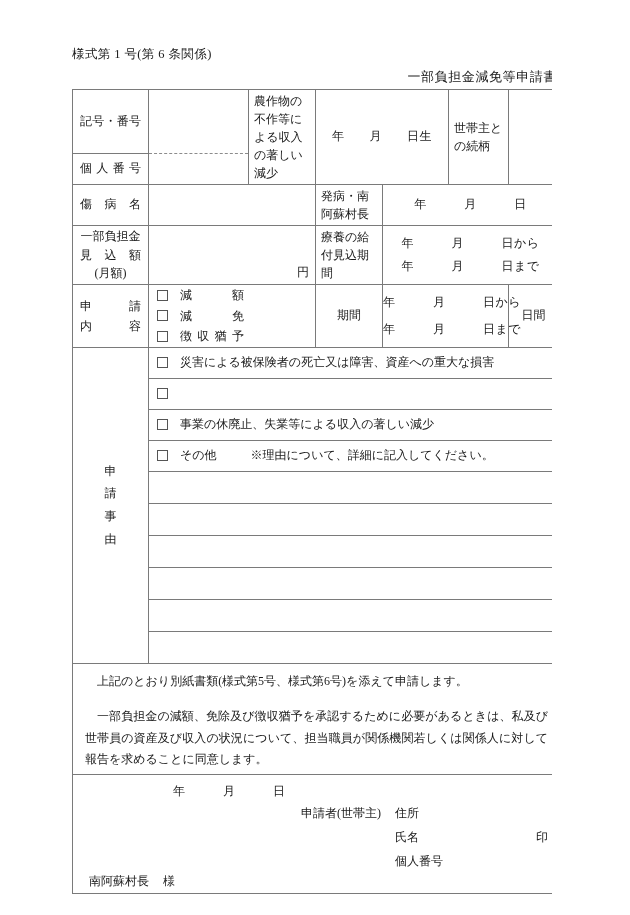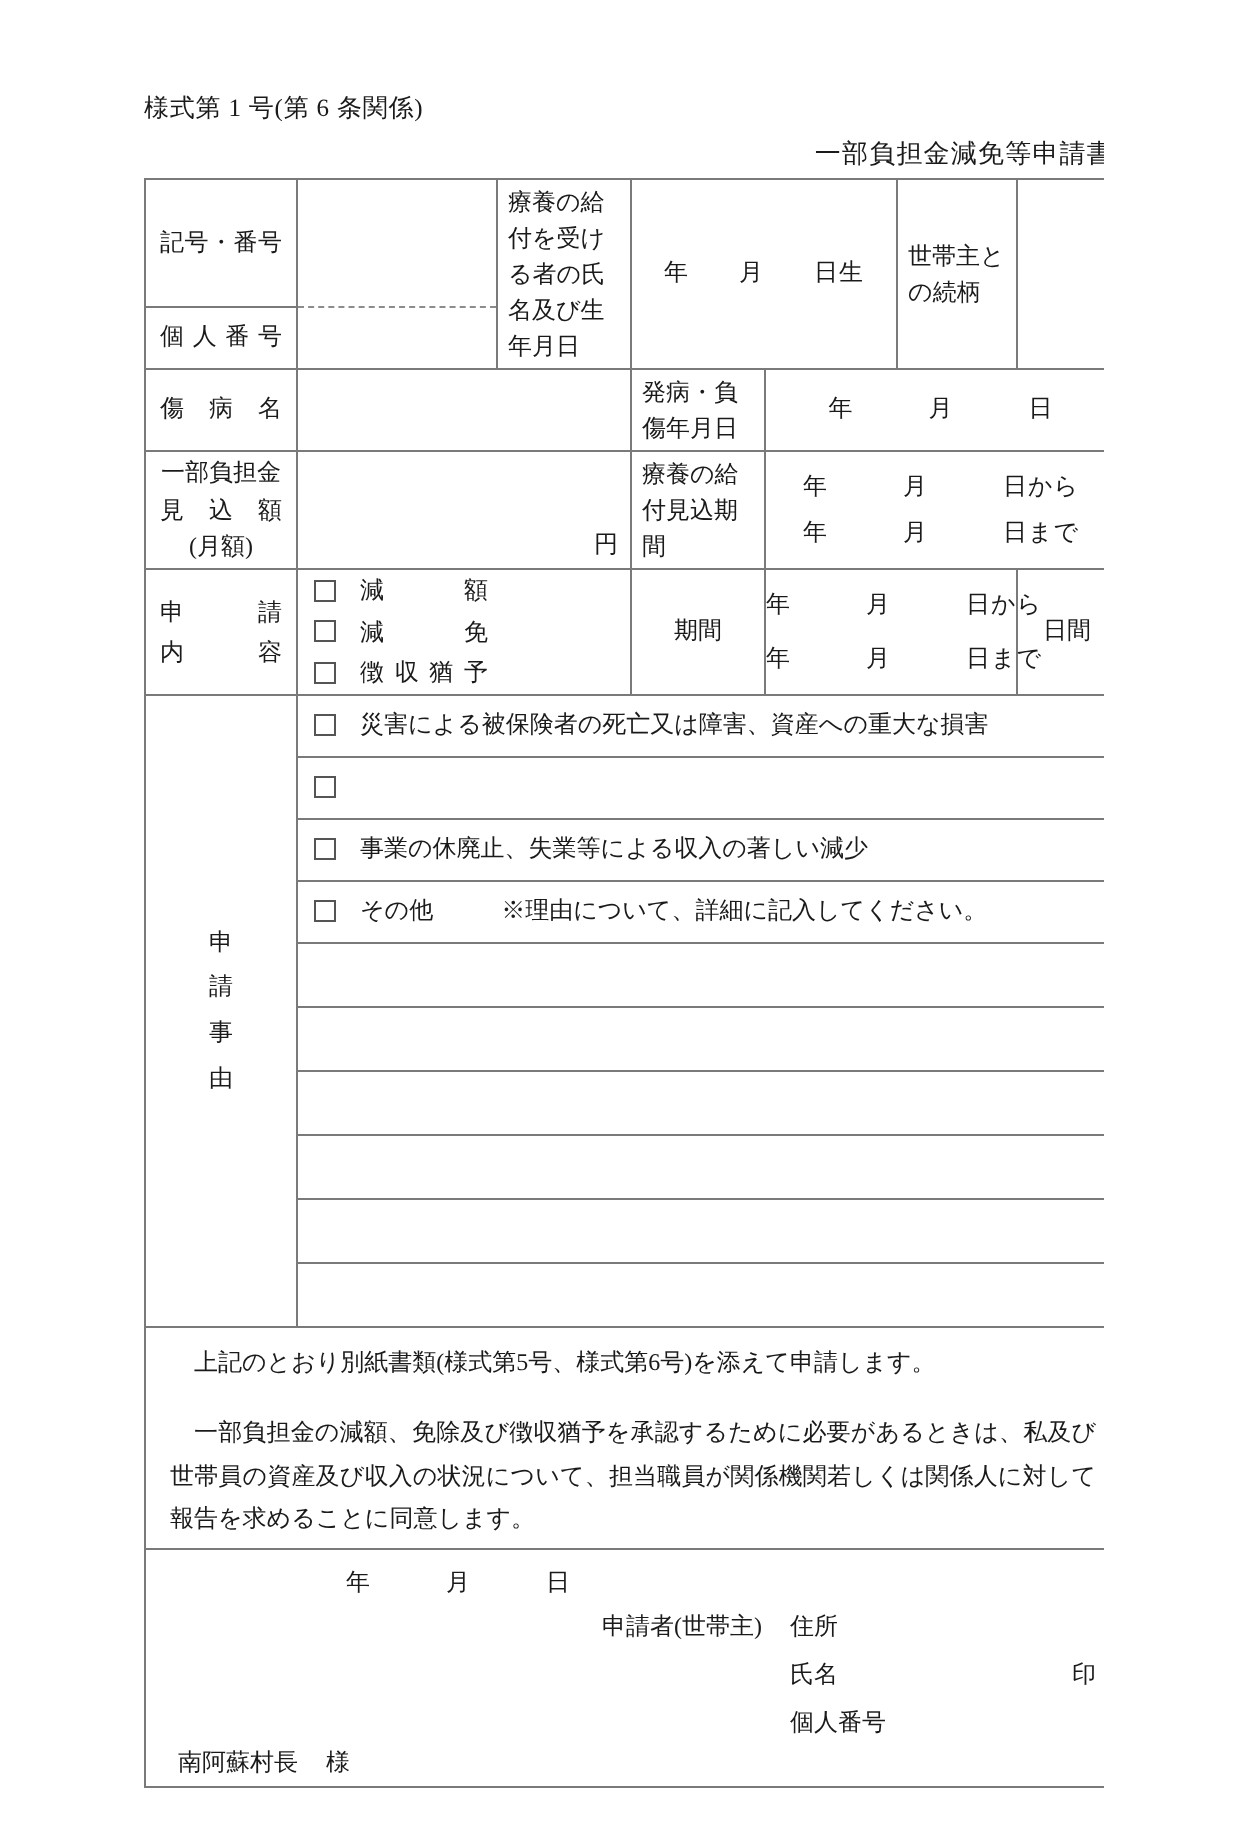--- a/index.html
+++ b/index.html
@@ -203,21 +203,21 @@
 
     <tbody>
         <tr>
       <td class="pad">
         <span class="lbl-just">記号・番号</span>
       </td>
       <td class="dotted-bottom">
         <span class="pad">&nbsp;</span>
       </td>
       <td rowspan="2">
-        <span class="lbl-wrap">療養の給付を受ける者の氏名及び生年月日</span>
+        <span class="lbl-wrap">農作物の不作等による収入の著しい減少</span>
       </td>
       <td rowspan="2" colspan="3" class="ctr">
         <span class="dateline">年　　月　　日生</span>
       </td>
       <td rowspan="2">
         <span class="lbl-wrap">世帯主との続柄</span>
       </td>
       <td rowspan="2">
         <span class="pad">&nbsp;</span>
       </td>
@@ -233,21 +233,21 @@
     </tr>
 
     <tr>
       <td class="pad" style="height:38px">
         <span class="lbl-just">傷病名</span>
       </td>
       <td colspan="2">
         <span class="pad">&nbsp;</span>
       </td>
       <td colspan="2">
-        <span class="lbl-wrap">発病・負傷年月日</span>
+        <span class="lbl-wrap">発病・南阿蘇村長</span>
       </td>
       <td colspan="3" class="ctr">
         <span class="dateline">年　　　月　　　日</span>
       </td>
     </tr>
 
     <tr>
       <td class="pad" style="height:56px">
         <span class="vstack" style="line-height:1.55">
           <span class="lbl">一部負担金</span>

